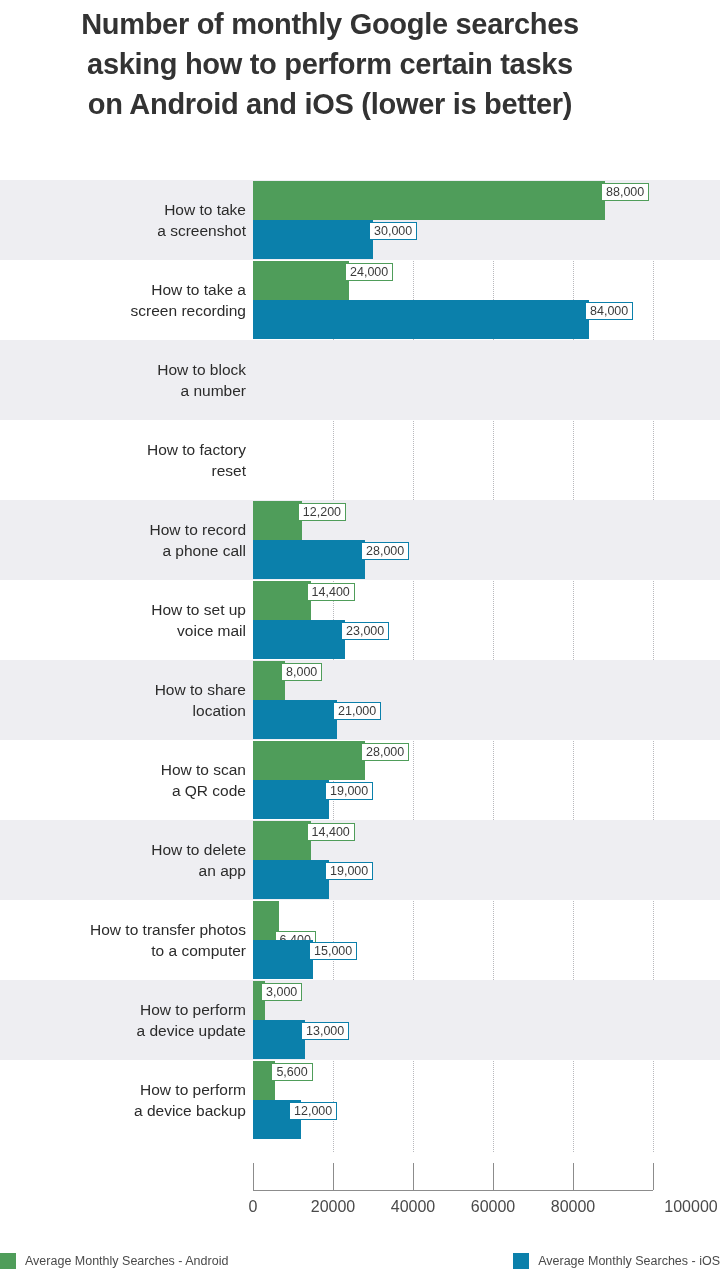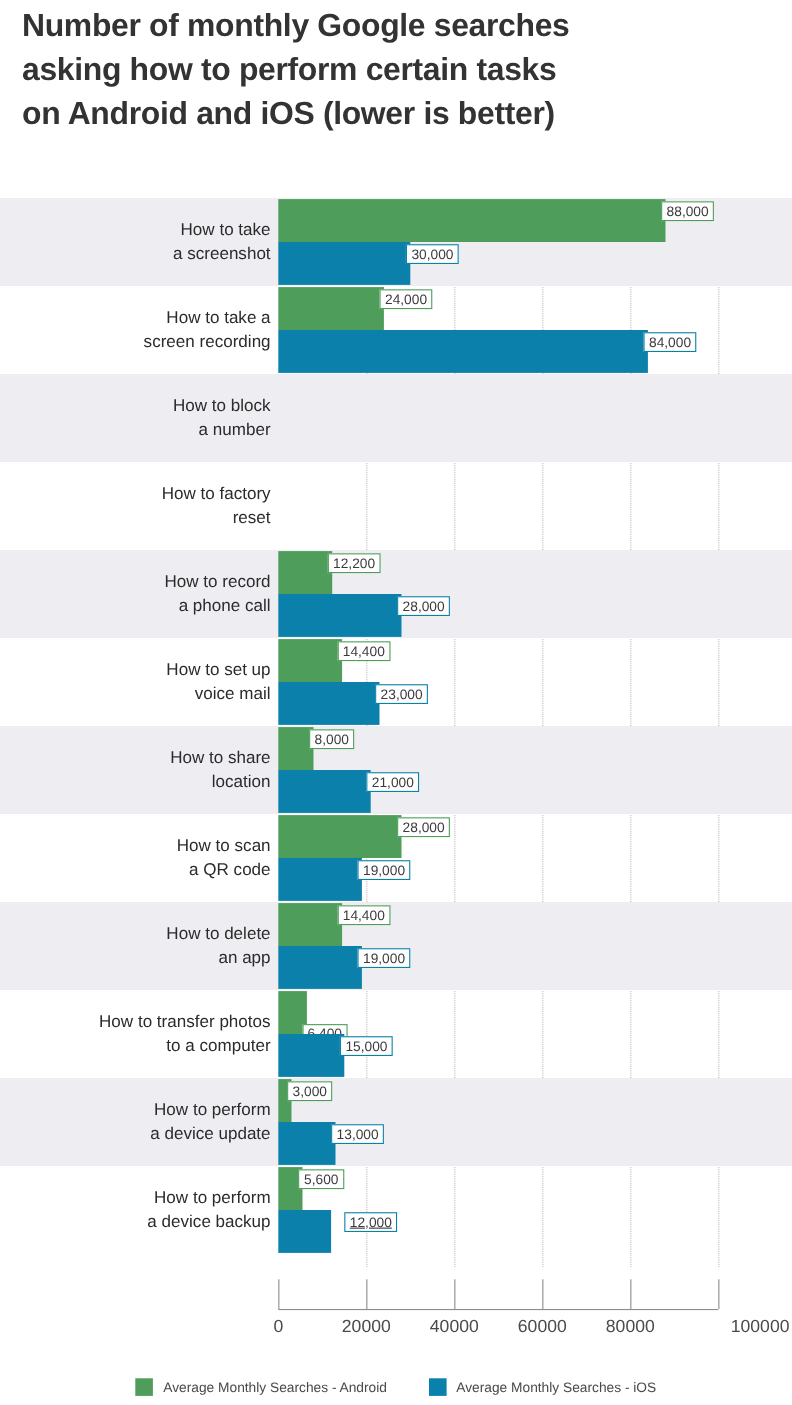--- a/index.html
+++ b/index.html
@@ -14,20 +14,21 @@
     font-family: "Liberation Sans", sans-serif;
     overflow: hidden;
   }
 
   
   #chart-title {
     position: absolute;
     left: 0;
     top: 4px;
     width: 660px;
+    text-align: center;
     font-size: 29px;
     line-height: 40px;
     font-weight: bold;
     color: #333333;
     letter-spacing: -0.3px;
     padding: 0 20px;
     box-sizing: border-box;
   }
   #chart-title .tline { display: block; }
 
@@ -146,21 +147,21 @@
   }
 
   
   #legend {
     position: absolute;
     left: 0;
     top: 1248px;
     width: 720px;
     height: 26px;
     display: flex;
-    justify-content: center;
+    justify-content: space-between;
     align-items: center;
     gap: 38px;
   }
   #legend .legend-item {
     display: flex;
     align-items: center;
     gap: 9px;
   }
   #legend .swatch {
     width: 16px;
@@ -313,21 +314,21 @@
     </div>
     <div class="row">
       <div class="row-label">
         <span>How to perform</span>
         <span>a device backup</span>
       </div>
       <div class="bars">
         <div class="bar android" style="width: 22.4px; background: rgb(79, 157, 90);"></div>
         <div class="bar-label android" style="border-color: rgb(79, 157, 90); left: 18.4px;">5,600</div>
         <div class="bar ios" style="width: 48px; background: rgb(11, 128, 171);"></div>
-        <div class="bar-label ios" style="border-color: rgb(11, 128, 171); left: 60px; text-decoration: underline;">12,000</div>
+        <div class="bar-label ios" style="border-color: rgb(11, 128, 171); left: 36px;">12,000</div>
       </div>
     </div>
   </div>
 
 <div id="axis">
   <div class="axis-line"></div>
 <div class="tick" style="left: 253px;"></div>
     <div class="tick-label" style="left: 253px;">0</div>
     <div class="tick" style="left: 333px;"></div>
     <div class="tick-label" style="left: 333px;">20000</div>

